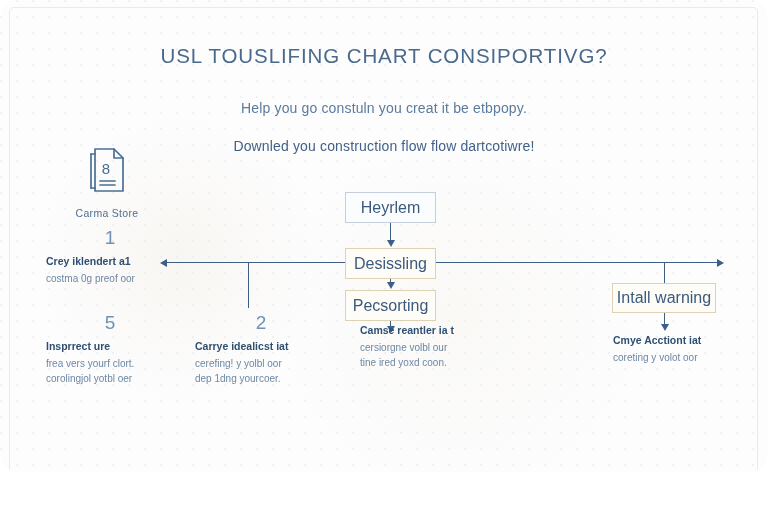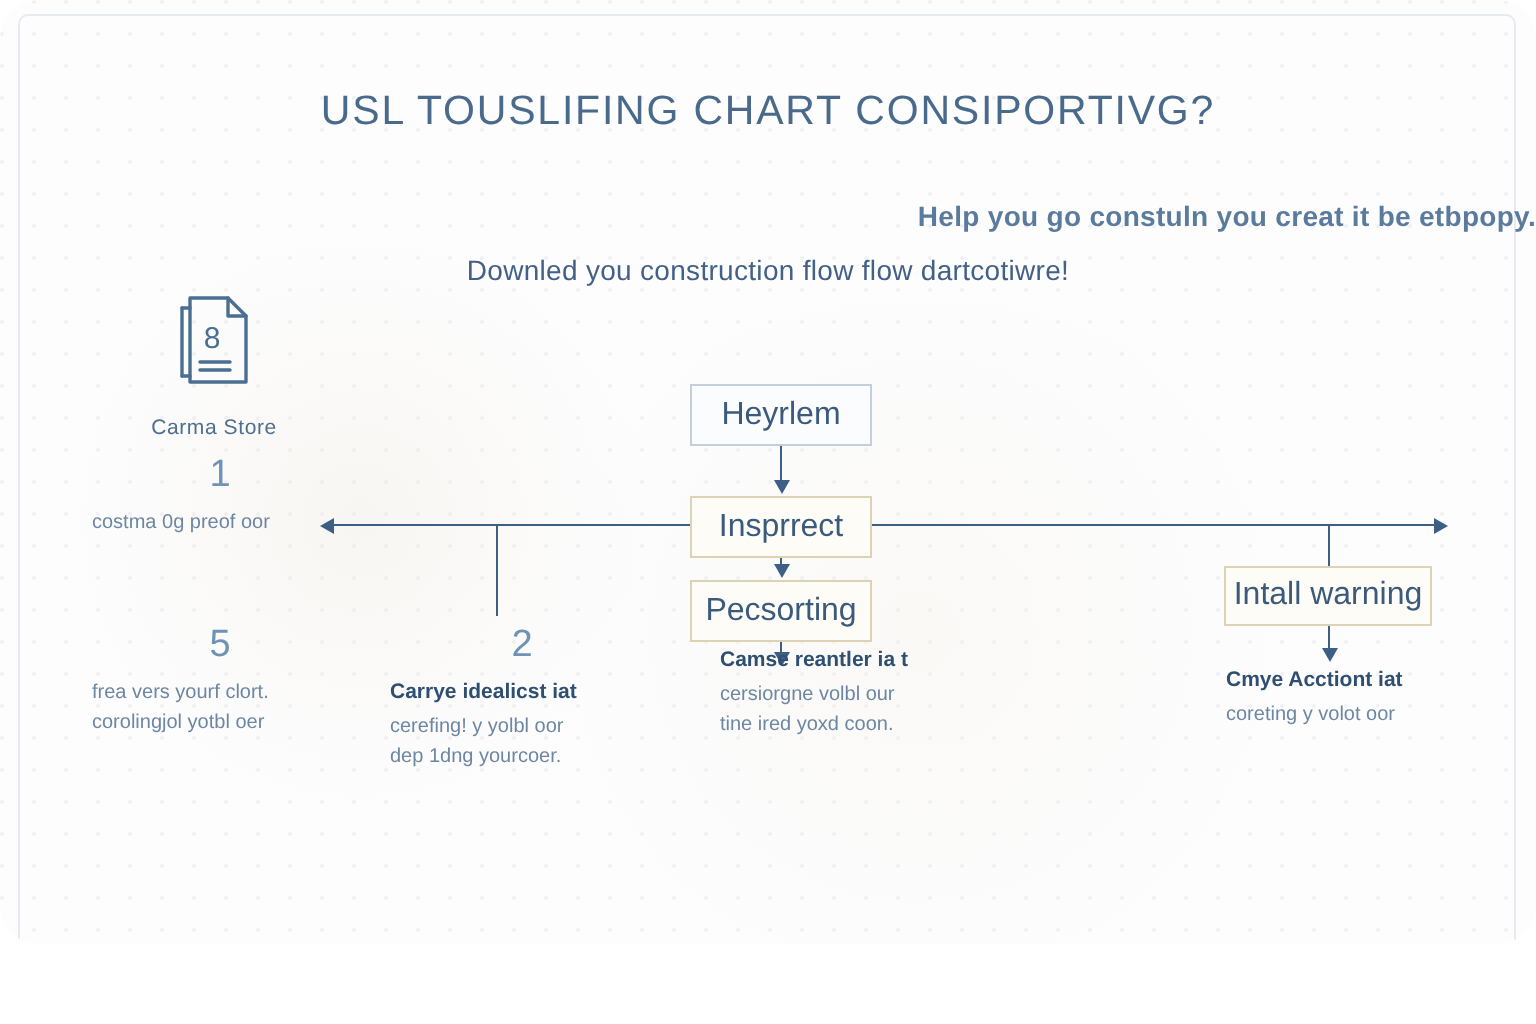--- a/index.html
+++ b/index.html
@@ -33,25 +33,25 @@
   .wash-b{left:250px;top:150px;width:420px;height:330px;
     background:radial-gradient(circle, rgba(240,236,222,0.25) 0%, rgba(240,236,222,0) 70%);}
 
   
   .title{
     position:absolute;left:0;top:44px;width:768px;text-align:center;
     font-size:20.5px;letter-spacing:0.9px;color:#4a6a8c;
     font-weight:400;white-space:nowrap;
   }
   .sub1{
-    position:absolute;left:0;top:100px;width:768px;text-align:right;
-    font-size:14px;color:#5b7b9c;font-weight:700;letter-spacing:0.15px;
+    position:absolute;left:0;top:100px;width:768px;text-align:center;
+    font-size:14px;color:#5b7b9c;font-weight:400;letter-spacing:0.15px;
   }
   .sub2{
-    position:absolute;left:0;top:127px;width:768px;text-align:center;
+    position:absolute;left:0;top:138px;width:768px;text-align:center;
     font-size:14px;color:#436187;font-weight:400;letter-spacing:0.15px;
   }
 
   
   .icon-block{position:absolute;left:46px;top:145px;width:122px;text-align:center;}
   .icon-caption{
     margin-top:6px;font-size:10.5px;color:#4f6f90;letter-spacing:0.3px;
   }
 
   
@@ -142,36 +142,38 @@
   <div class="ln lnv" style="left:390px;top:321px;height:7px;"></div>
   <div class="arrow arr-down" style="left:386.5px;top:326px;"></div>
 
   <div class="ln lnv" style="left:664px;top:313px;height:13px;"></div>
   <div class="arrow arr-down" style="left:660.5px;top:324px;"></div>
 
   <div class="fbox grey" id="box-top">
     <span>Heyrlem</span>
   </div>
   <div class="fbox tan" id="box-mid">
-    <span>Insprrect</span>
+    <span>Desissling</span>
   </div>
   <div class="fbox tan" id="box-third">
     <span>Pecsorting</span>
   </div>
   <div class="fbox tan" id="box-right">
     <span>Intall warning</span>
   </div>
 
   <div class="step" id="step1">
     <div class="num">1</div>
+    <div class="hd">Crey iklendert a1</div>
     <div class="bd">costma 0g preof oor</div>
   </div>
 
   <div class="step" id="step5">
     <div class="num">5</div>
+    <div class="hd">Insprrect ure</div>
     <div class="bd">frea vers yourf clort.</div>
     <div class="bd">corolingjol yotbl oer</div>
   </div>
 
   <div class="step" id="step2">
     <div class="num">2</div>
     <div class="hd">Carrye idealicst iat</div>
     <div class="bd">cerefing! y yolbl oor</div>
     <div class="bd">dep 1dng yourcoer.</div>
   </div>

